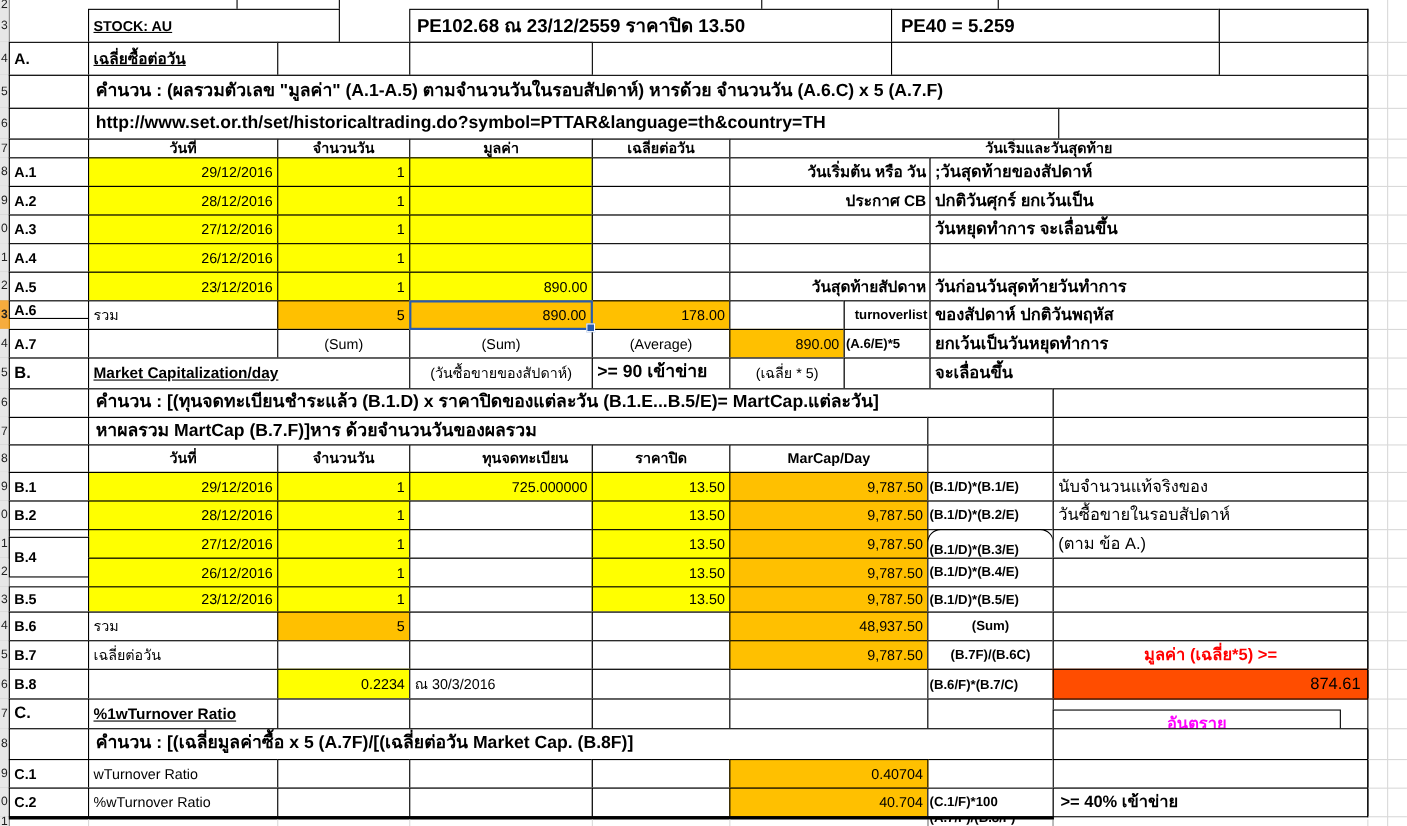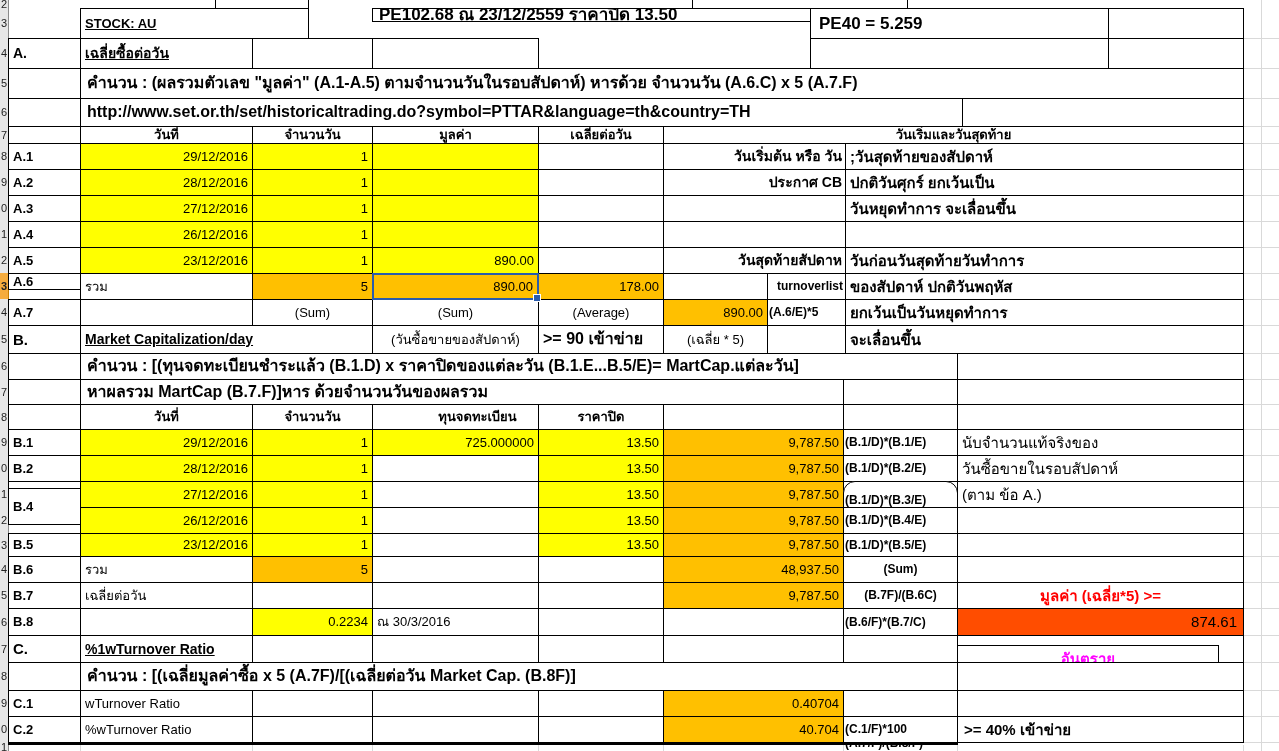--- a/index.html
+++ b/index.html
@@ -58,21 +58,21 @@
     <div class="rn" style="top: 533px; height: 24px;">3</div>
     <div class="rn" style="top: 556px; height: 27px;">4</div>
     <div class="rn" style="top: 582px; height: 27px;">5</div>
     <div class="rn" style="top: 608px; height: 28px;">6</div>
     <div class="rn" style="top: 635px; height: 28px;">7</div>
     <div class="rn" style="top: 662px; height: 29px;">8</div>
     <div class="rn" style="top: 690px; height: 27px;">9</div>
     <div class="rn" style="top: 716px; height: 27px;">0</div>
     <div class="rn" style="top: 742px; height: 10px;">1</div>
     <div class="c b u f13 pl4" style="left: 80px; top: 8px; width: 229px; height: 31px;">STOCK: AU</div>
-    <div class="c b f17 pl6" style="left: 372px; top: 8px; width: 439px; height: 14px;">PE102.68 ณ 23/12/2559 ราคาปิด 13.50</div>
+    <div class="c b f17 pl6" style="left: 372px; top: 8px; width: 439px; height: 31px;">PE102.68 ณ 23/12/2559 ราคาปิด 13.50</div>
     <div class="c b f17 pl8" style="left: 810px; top: 8px; width: 299px; height: 31px;">PE40 = 5.259</div>
     <div class="c " style="left: 1108px; top: 8px; width: 136px; height: 31px;"></div>
     <div class="c b f14 pl4" style="left: 8px; top: 38px; width: 73px; height: 31px;">A.</div>
     <div class="c b u f14 pl4" style="left: 80px; top: 38px; width: 173px; height: 31px;">เฉลี่ยซื้อต่อวัน</div>
     <div class="c " style="left: 252px; top: 38px; width: 121px; height: 31px;"></div>
     <div class="c " style="left: 372px; top: 38px; width: 167px; height: 31px;"></div>
     <div class="c " style="left: 810px; top: 38px; width: 299px; height: 31px;"></div>
     <div class="c " style="left: 8px; top: 68px; width: 73px; height: 31px;"></div>
     <div class="c b f16 pl6 ov" style="left: 80px; top: 68px; width: 1164px; height: 31px;">คำนวน : (ผลรวมตัวเลข "มูลค่า" (A.1-A.5) ตามจำนวนวันในรอบสัปดาห์) หารด้วย จำนวนวัน (A.6.C) x 5 (A.7.F)</div>
     <div class="c " style="left: 8px; top: 98px; width: 73px; height: 29px;"></div>
@@ -147,20 +147,21 @@
     <div class="c " style="left: 957px; top: 353px; width: 287px; height: 27px;"></div>
     <div class="c " style="left: 8px; top: 379px; width: 73px; height: 26px;"></div>
     <div class="c b f16 pl6 ov" style="left: 80px; top: 379px; width: 764px; height: 26px;">หาผลรวม MartCap (B.7.F)]หาร ด้วยจำนวนวันของผลรวม</div>
     <div class="c " style="left: 843px; top: 379px; width: 115px; height: 26px;"></div>
     <div class="c " style="left: 957px; top: 379px; width: 287px; height: 26px;"></div>
     <div class="c " style="left: 8px; top: 404px; width: 73px; height: 26px;"></div>
     <div class="c ctr f13 b" style="left: 80px; top: 404px; width: 173px; height: 26px;">วันที่</div>
     <div class="c ctr f13 b" style="left: 252px; top: 404px; width: 121px; height: 26px;">จำนวนวัน</div>
     <div class="c ctr f13 b" style="left: 372px; top: 404px; width: 167px; height: 26px; padding-left: 44px;">ทุนจดทะเบียน</div>
     <div class="c ctr f13 b" style="left: 538px; top: 404px; width: 126px; height: 26px;">ราคาปิด</div>
+    <div class="c ctr f13 b" style="left: 663px; top: 404px; width: 181px; height: 26px;">MarCap/Day</div>
     <div class="c " style="left: 843px; top: 404px; width: 115px; height: 26px;"></div>
     <div class="c " style="left: 957px; top: 404px; width: 287px; height: 26px;"></div>
     <div class="c b f13 pl4" style="left: 8px; top: 429px; width: 73px; height: 27px;">B.1</div>
     <div class="c r f13 y pr4" style="left: 80px; top: 429px; width: 173px; height: 27px;">29/12/2016</div>
     <div class="c r f13 y pr4" style="left: 252px; top: 429px; width: 121px; height: 27px;">1</div>
     <div class="c r f13 y pr4" style="left: 372px; top: 429px; width: 167px; height: 27px;">725.000000</div>
     <div class="c r f13 y pr4" style="left: 538px; top: 429px; width: 126px; height: 27px;">13.50</div>
     <div class="c r f13 o pr4" style="left: 663px; top: 429px; width: 181px; height: 27px;">9,787.50</div>
     <div class="c b f12 pl1 ov" style="left: 843px; top: 429px; width: 115px; height: 27px;">(B.1/D)*(B.1/E)</div>
     <div class="c f15 pl4" style="left: 957px; top: 429px; width: 287px; height: 27px;">นับจำนวนแท้จริงของ</div>

